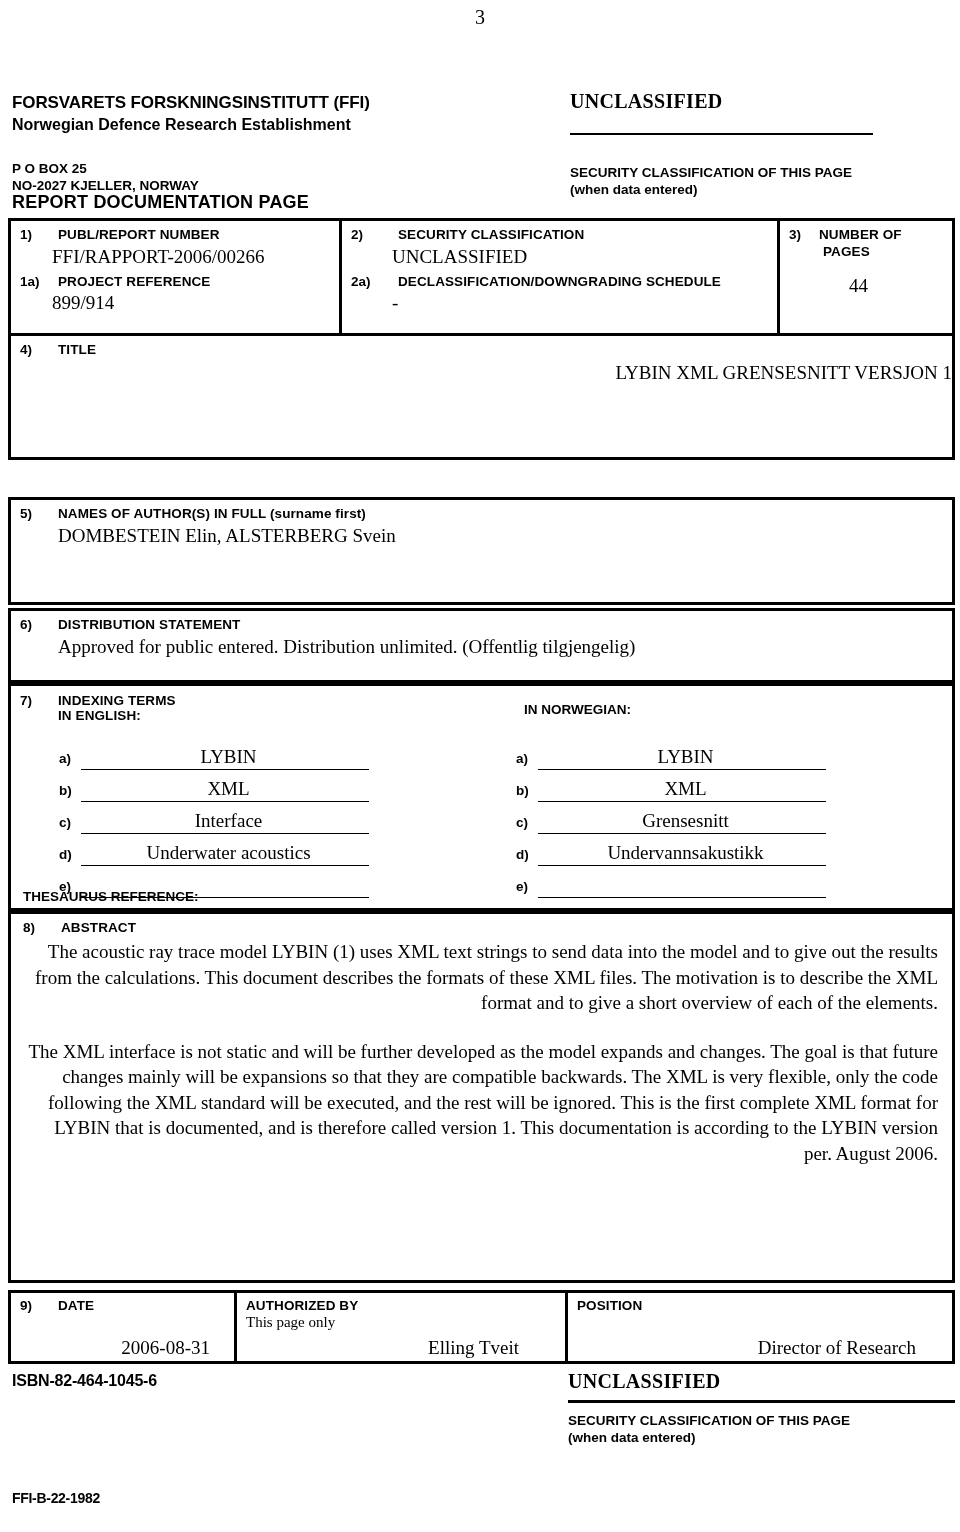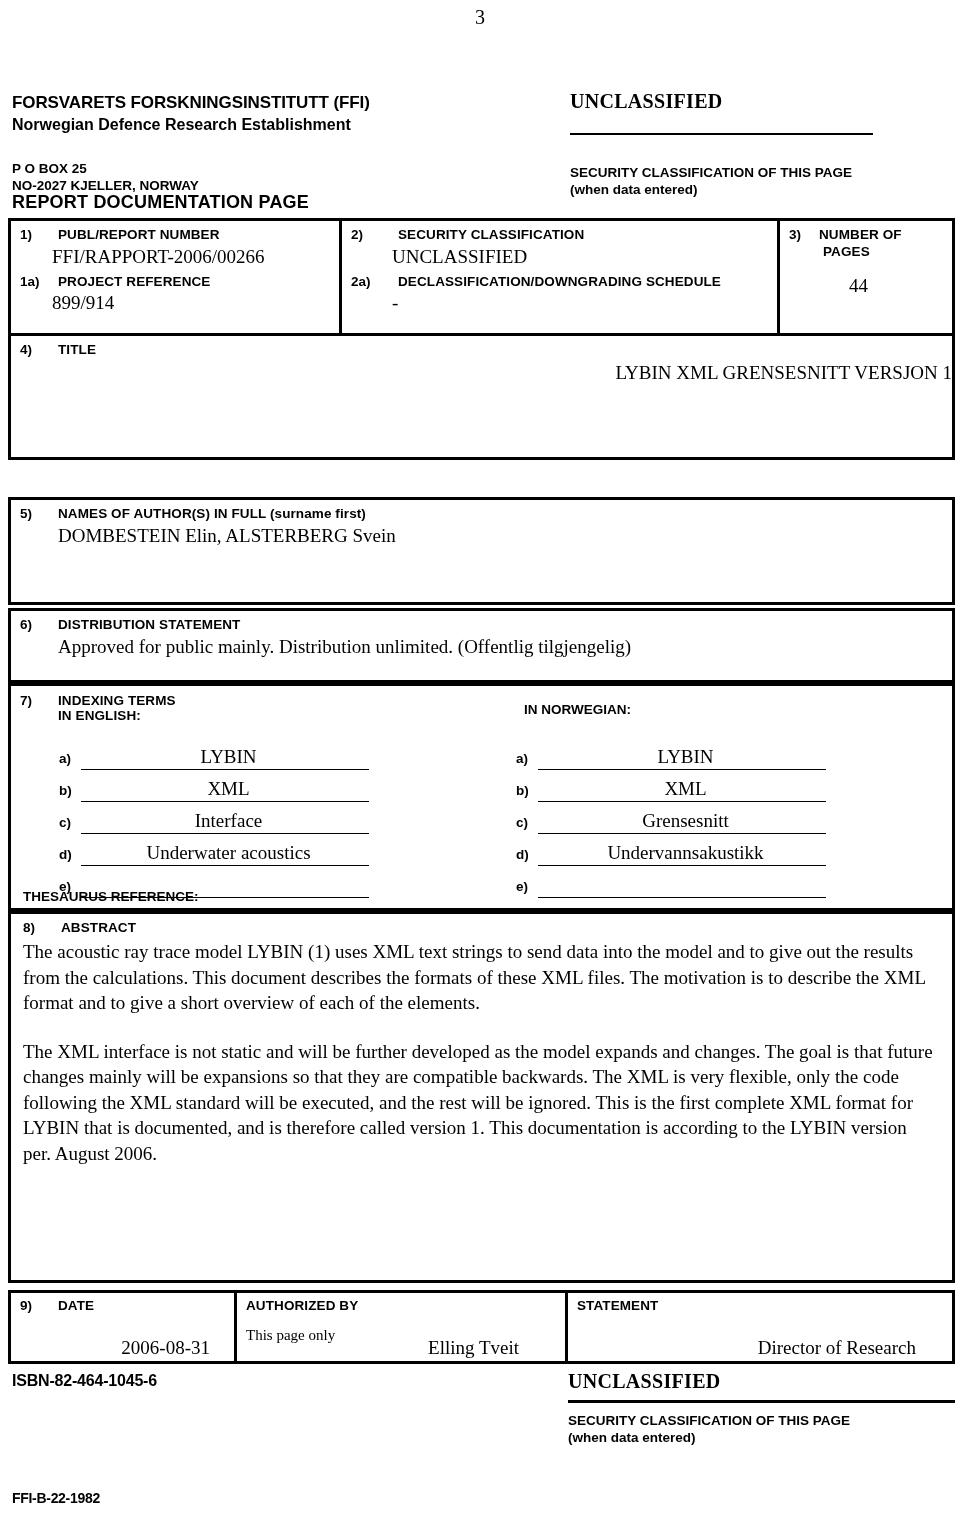--- a/index.html
+++ b/index.html
@@ -239,42 +239,42 @@
 
   
   #block-abs { top: 911px; height: 372px; }
   #block-abs .inner { padding: 6px 14px 0 12px; }
   .abs-head { display: flex; }
   .abs-head .num { width: 38px; flex: 0 0 38px; }
   .abs-p {
     font-family: "Liberation Serif", serif;
     font-size: 19px;
     line-height: 25.5px;
-    text-align: left;
+    text-align: right;
     margin: 4px 0 0 0;
   }
   .abs-p + .abs-p { margin-top: 23px; }
 
   
   #block-date { top: 1290px; height: 74px; }
   #block-date .d1 { width: 226px; flex: 0 0 226px; border-right: 3px solid #000; padding: 5px 0 0 9px; position: relative; }
   #block-date .d2 { width: 331px; flex: 0 0 331px; border-right: 3px solid #000; padding: 5px 0 0 9px; position: relative; }
   #block-date .d3 { flex: 1 1 auto; padding: 5px 0 0 9px; position: relative; }
   #block-date .num { width: 38px; flex: 0 0 38px; }
   .date-val {
     position: absolute;
     right: 24px;
     bottom: 2px;
     font-family: "Liberation Serif", serif;
     font-size: 19px;
   }
   .auth-sub {
     font-family: "Liberation Serif", serif;
     font-size: 15px;
-    margin-top: 14px;
+    margin-top: 1px;
   }
   .auth-val {
     position: absolute;
     right: 46px;
     bottom: 2px;
     font-family: "Liberation Serif", serif;
     font-size: 19px;
   }
   .pos-val {
     position: absolute;
@@ -413,21 +413,21 @@
       <div class="val authors-val">DOMBESTEIN Elin, ALSTERBERG Svein</div>
     </div>
   </div>
 
   <div class="tbl outer" id="block-dist">
     <div class="inner">
       <div class="fieldhead">
         <span class="num">6)</span>
         <span class="lbl">DISTRIBUTION STATEMENT</span>
       </div>
-      <div class="val dist-val">Approved for public mainly. Distribution unlimited. (Offentlig tilgjengelig)</div>
+      <div class="val dist-val">Approved for public entered. Distribution unlimited. (Offentlig tilgjengelig)</div>
     </div>
   </div>
 
   <div class="tbl outer" id="block-index">
     <div class="inner">
       <div class="idx-head-en">
         <span class="num">7)</span>
         <span>
           <span class="lbl" style="display:block">INDEXING TERMS</span>
           <span class="lbl" style="display:block">IN ENGLISH:</span>
@@ -505,21 +505,21 @@
         <span class="lbl">DATE</span>
       </div>
       <div class="date-val">2006-08-31</div>
     </div>
     <div class="cell d2">
       <div class="lbl">AUTHORIZED BY</div>
       <div class="auth-sub">This page only</div>
       <div class="auth-val">Elling Tveit</div>
     </div>
     <div class="cell d3">
-      <div class="lbl">STATEMENT</div>
+      <div class="lbl">POSITION</div>
       <div class="pos-val">Director of Research</div>
     </div>
   </div>
 
   <div class="isbn">ISBN-82-464-1045-6</div>
   <div class="class-bottom">UNCLASSIFIED</div>
   <div class="class-bottom-rule"></div>
   <div class="secclass-bottom">
     <div>SECURITY CLASSIFICATION OF THIS PAGE</div>
     <div>(when data entered)</div>

